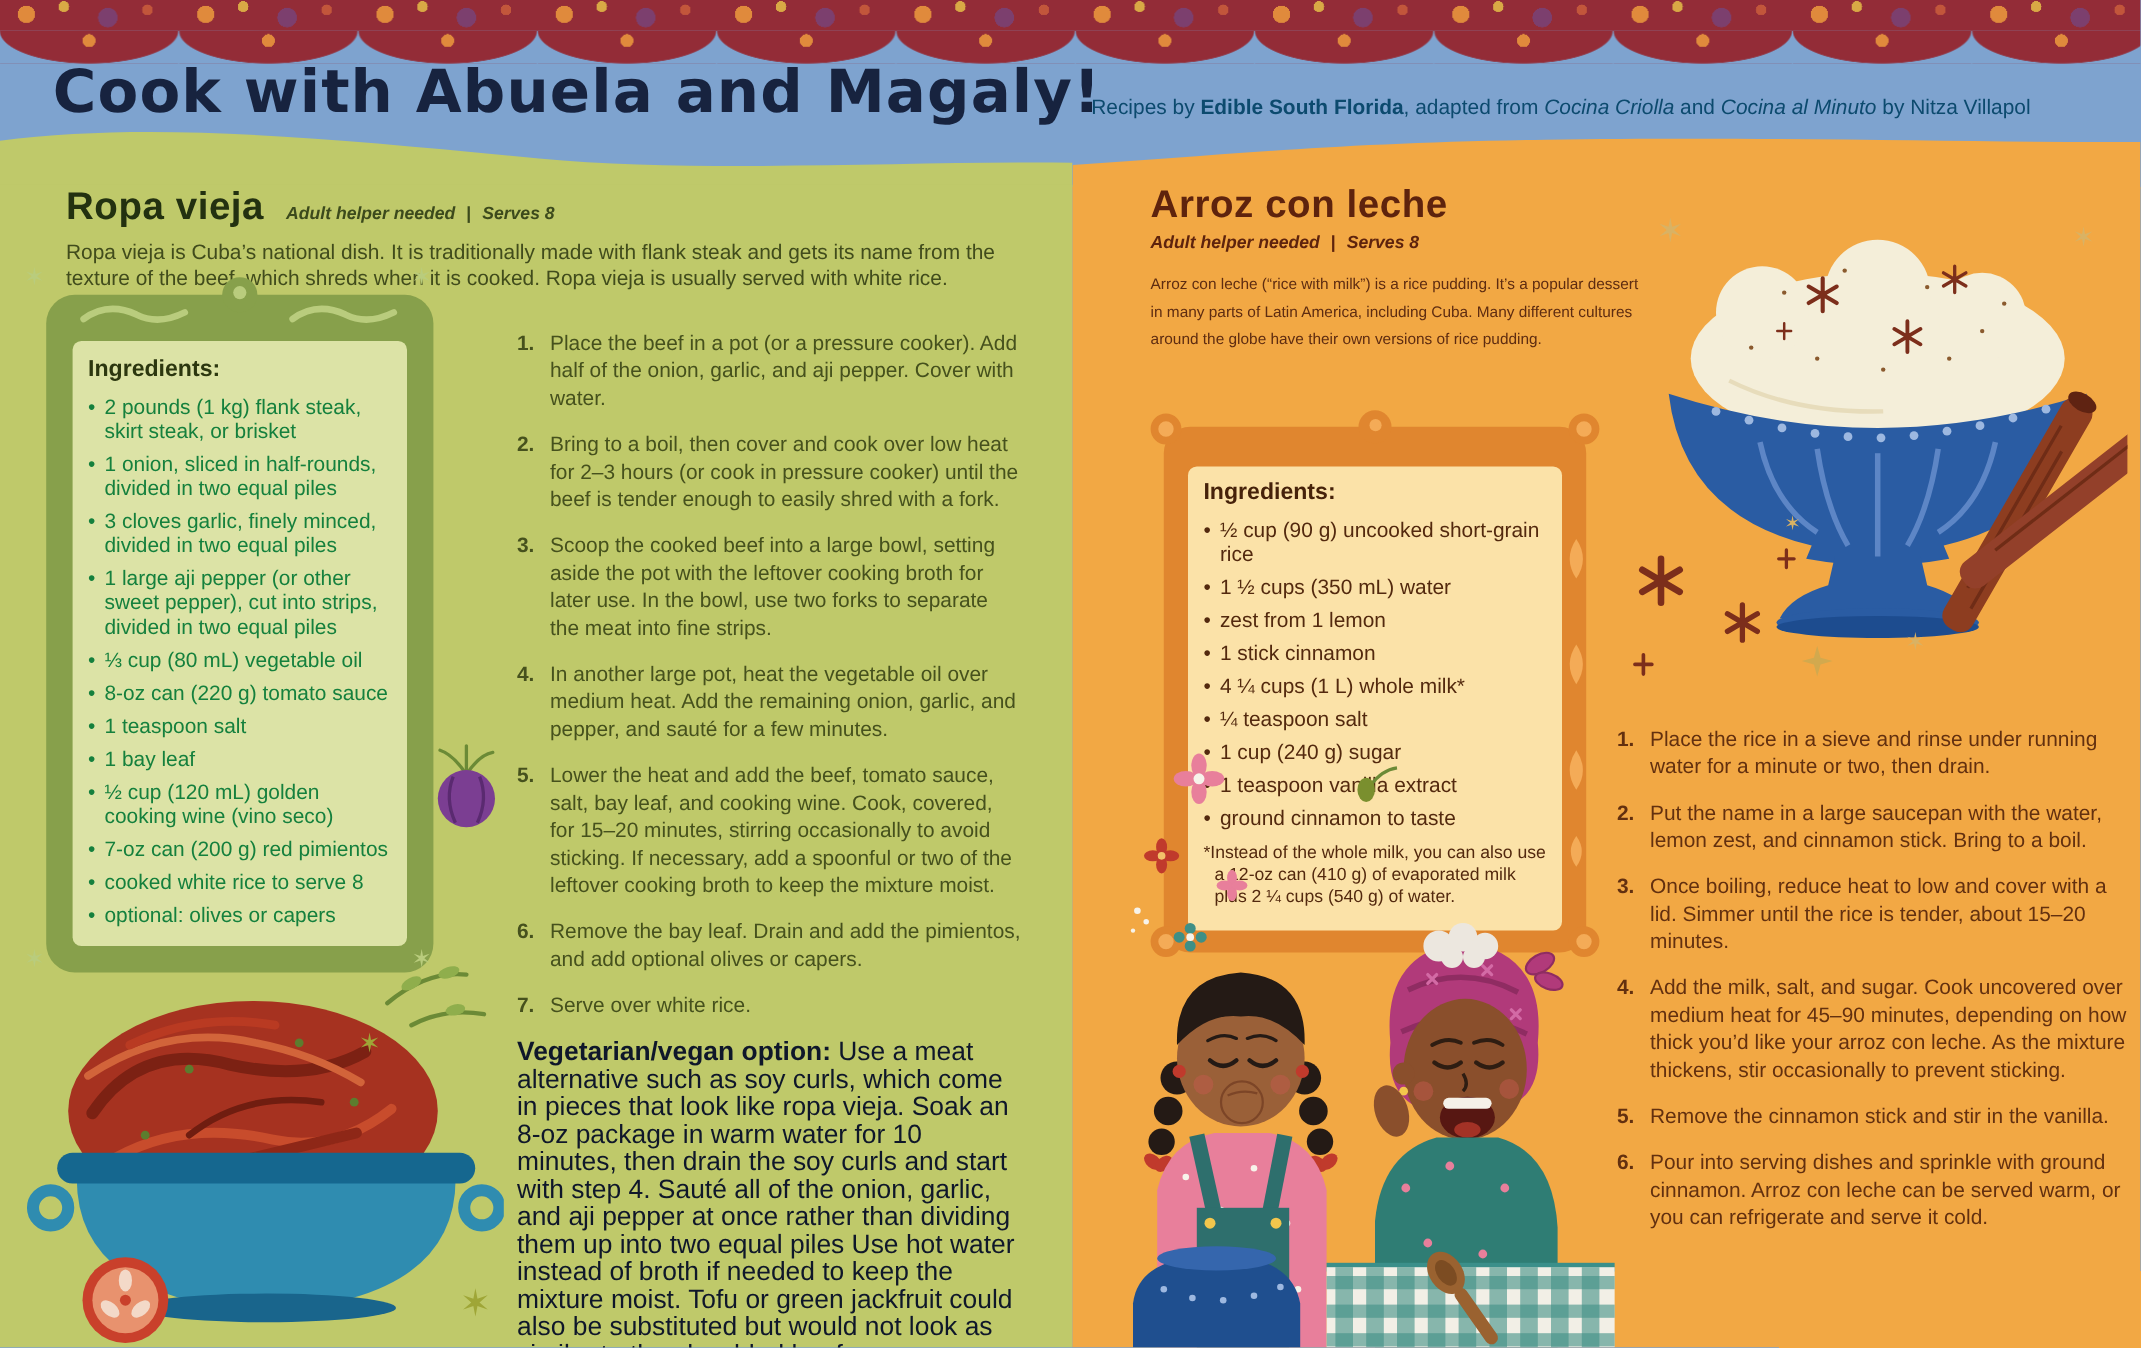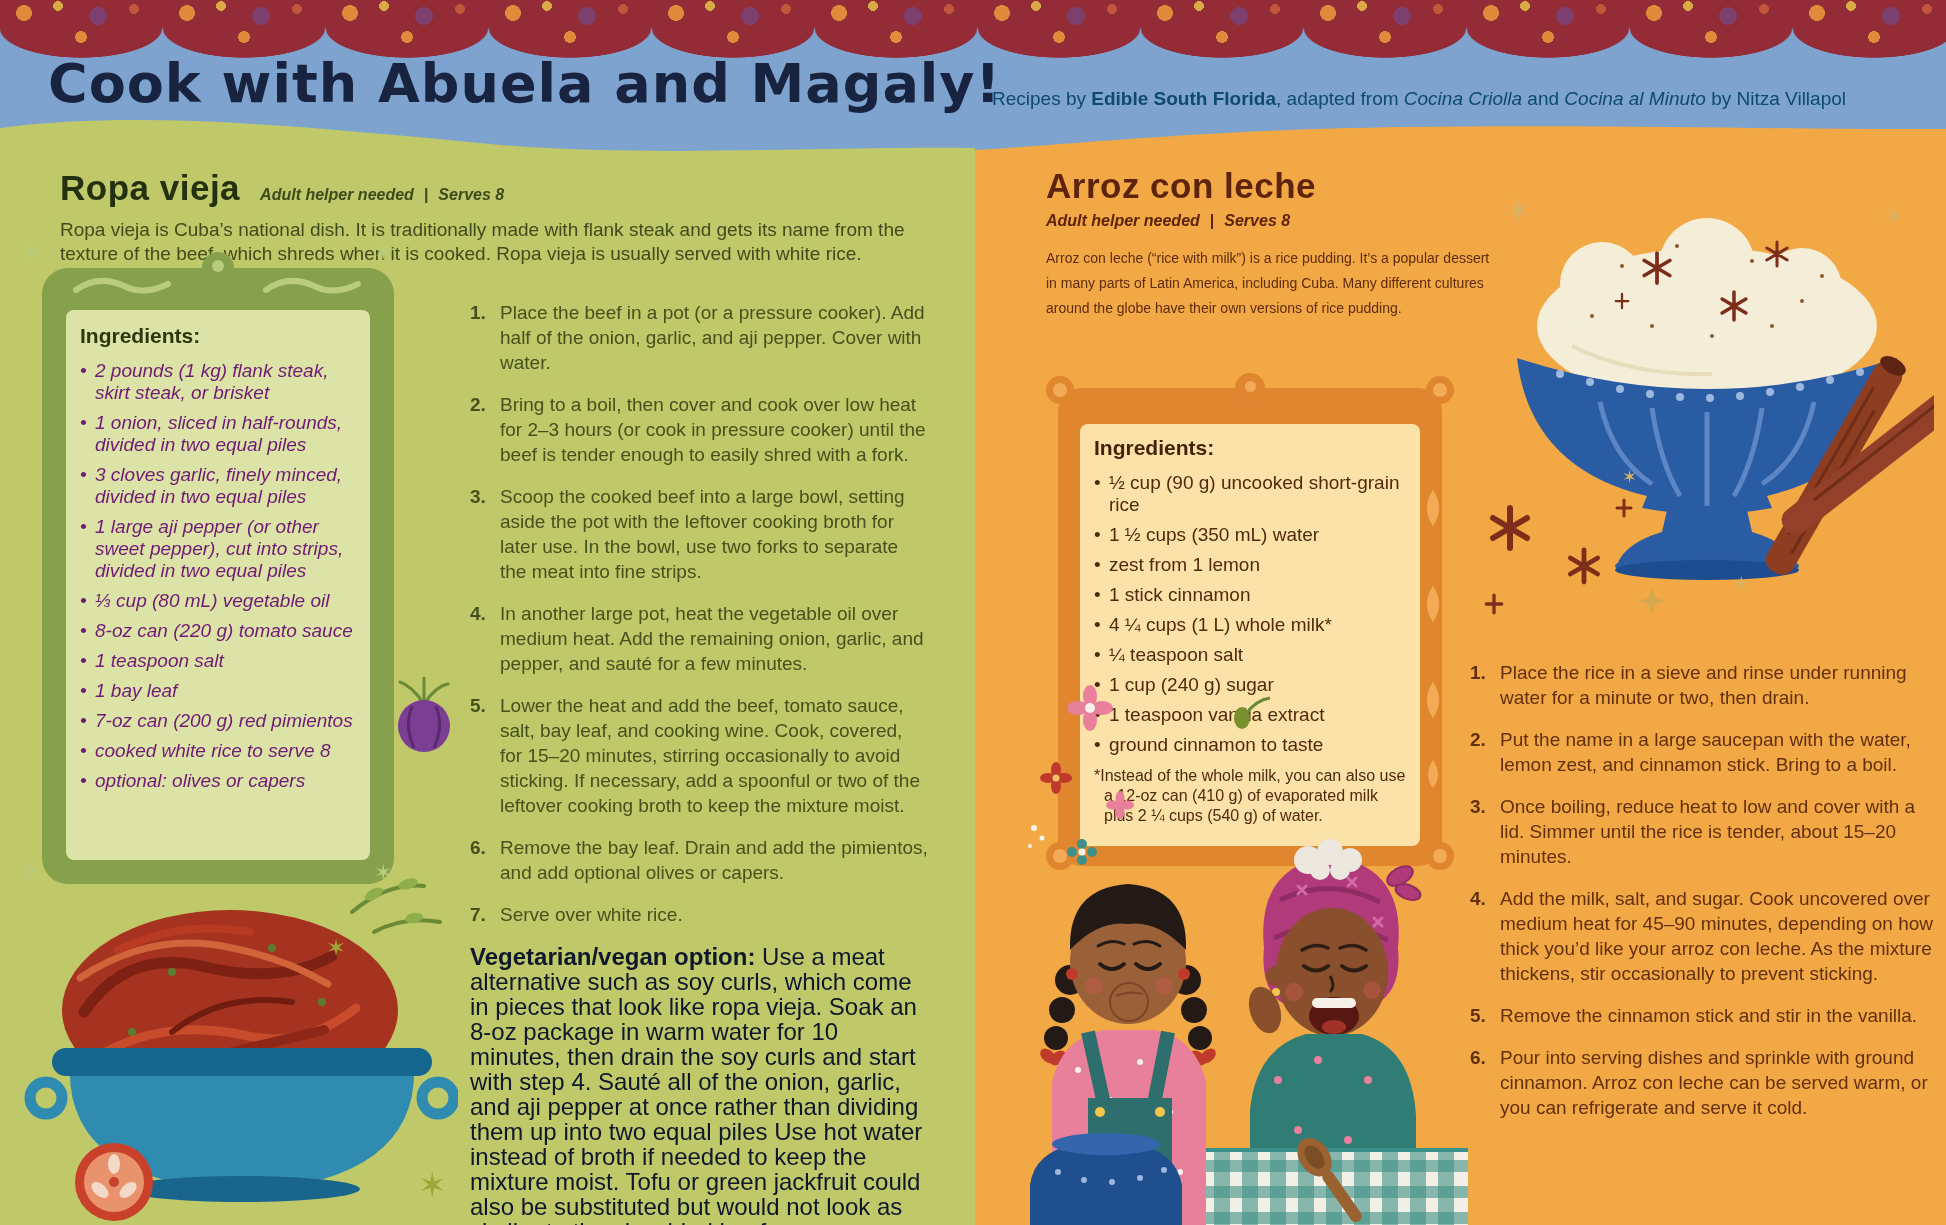--- a/index.html
+++ b/index.html
@@ -58,21 +58,21 @@
   .frame-l::before{content:"";position:absolute;top:-16px;left:50%;width:32px;height:32px;
     margin-left:-16px;border-radius:50%;background:#87a04b;}
   .frame-l::after{content:"";position:absolute;top:-8px;left:50%;width:12px;height:12px;
     margin-left:-6px;border-radius:50%;background:#b9cc7d;}
   .frame-l-inner{position:absolute;left:24px;right:24px;top:42px;bottom:24px;
     background:#dce3a6;border-radius:8px;padding:14px 12px;overflow:hidden;}
   .ing-title{font-weight:700;font-size:21px;margin:0 0 12px 2px;}
   .frame-l-inner .ing-title{color:#2c370f;}
   .ing-item{position:relative;padding-left:17px;margin-bottom:8px;line-height:22px;font-size:19px;}
   .ing-item::before{content:"•";position:absolute;left:2px;}
-  .frame-l-inner .ing-item{color:#701a75;font-style:italic;}
+  .frame-l-inner .ing-item{color:#15803d;}
 
   .frame-r{position:absolute;left:1058px;top:388px;width:384px;height:478px;
     background:#e0862f;border-radius:24px;z-index:2;}
   .frame-r::before{content:"";position:absolute;top:-15px;left:50%;width:30px;height:30px;
     margin-left:-15px;border-radius:50%;background:#e0862f;}
   .frame-r::after{content:"";position:absolute;top:-7px;left:50%;width:11px;height:11px;
     margin-left:-5.5px;border-radius:50%;background:#f4ab57;}
   .frame-r-inner{position:absolute;left:22px;right:22px;top:36px;bottom:20px;
     background:#fbe2a8;border-radius:8px;padding:12px;overflow:hidden;}
   .frame-r-inner .ing-title{color:#46220a;}
@@ -137,20 +137,21 @@
     <div>
 
     <div class="ing-item">2 pounds (1 kg) flank steak, skirt steak, or brisket</div>
         <div class="ing-item">1 onion, sliced in half-rounds, divided in two equal piles</div>
         <div class="ing-item">3 cloves garlic, finely minced, divided in two equal piles</div>
         <div class="ing-item">1 large aji pepper (or other sweet pepper), cut into strips, divided in two equal piles</div>
         <div class="ing-item">⅓ cup (80 mL) vegetable oil</div>
         <div class="ing-item">8-oz can (220 g) tomato sauce</div>
         <div class="ing-item">1 teaspoon salt</div>
         <div class="ing-item">1 bay leaf</div>
+        <div class="ing-item">½ cup (120 mL) golden cooking wine (vino seco)</div>
         <div class="ing-item">7-oz can (200 g) red pimientos</div>
         <div class="ing-item">cooked white rice to serve 8</div>
         <div class="ing-item">optional: olives or capers</div>
       </div>
   </div>
 </div>
 
 <div class="steps steps-left">
 
     <div class="step">

